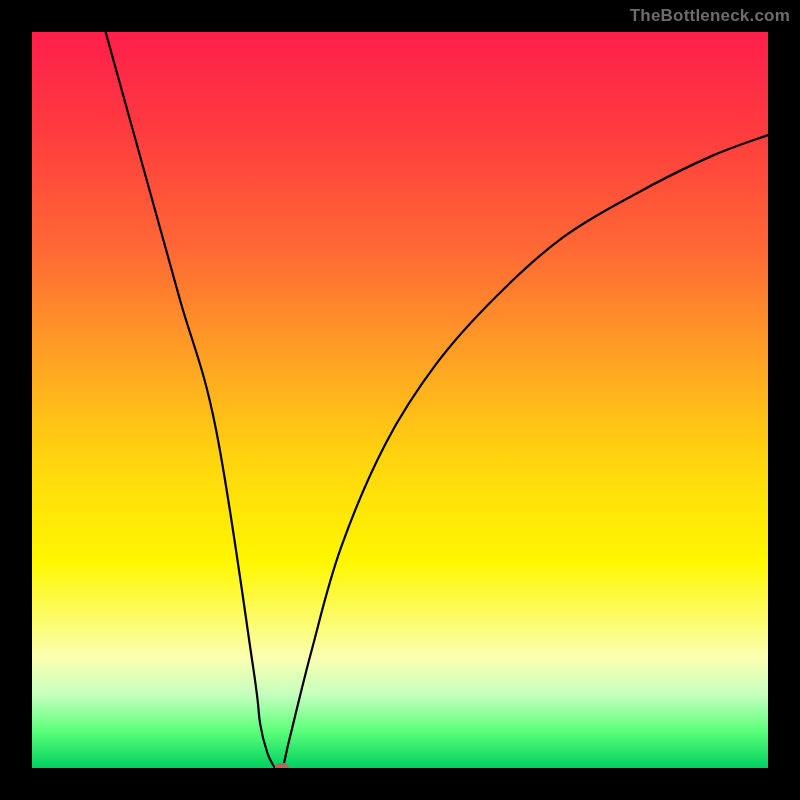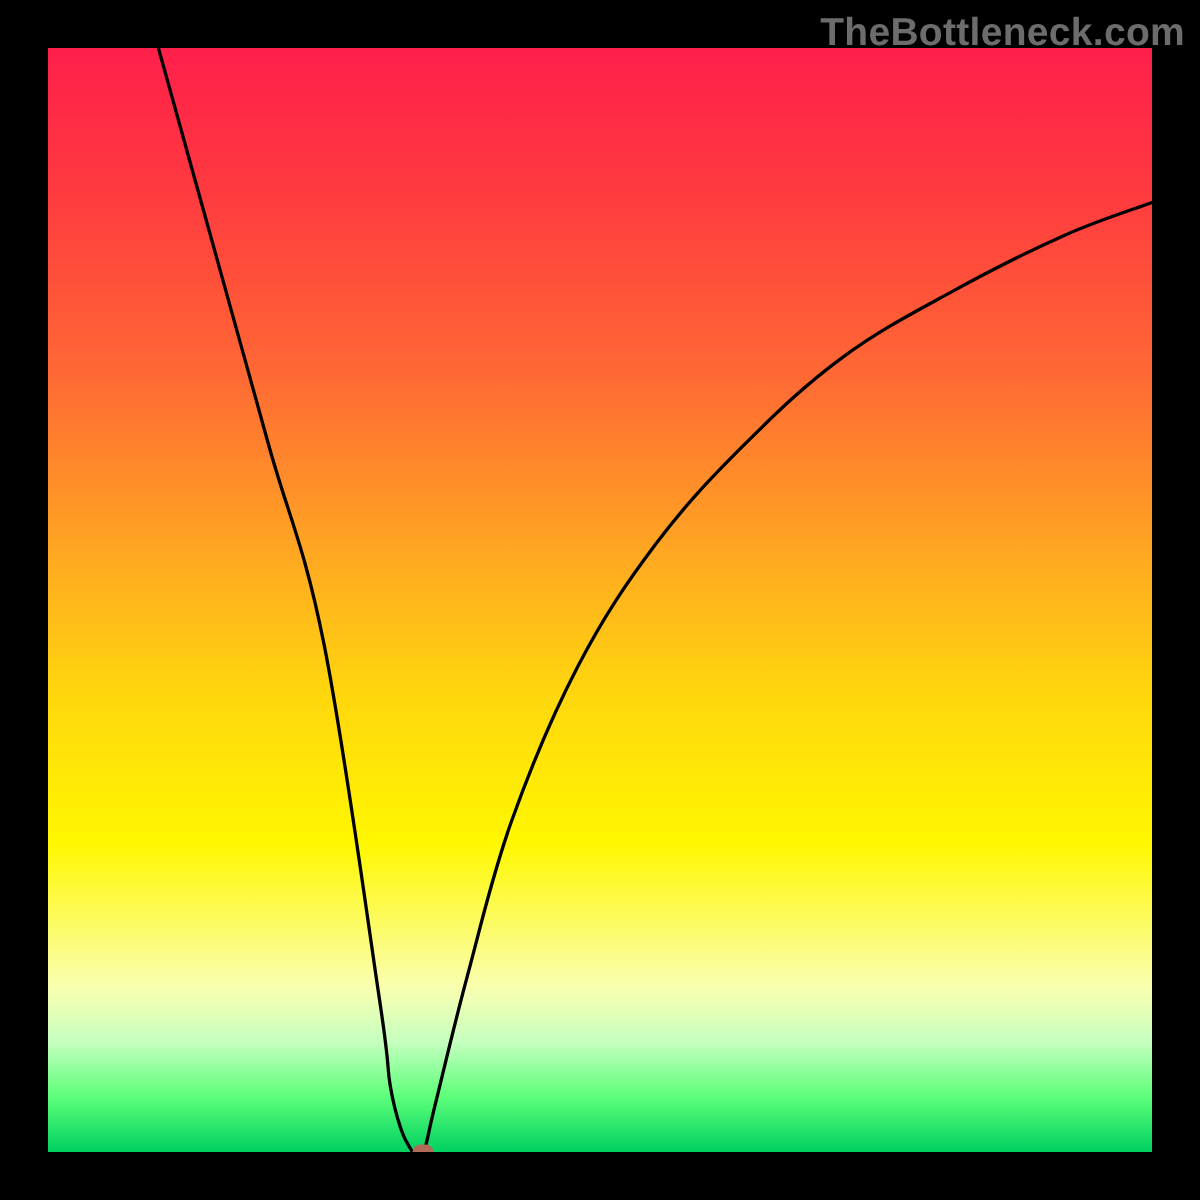--- a/index.html
+++ b/index.html
@@ -23,21 +23,21 @@
     top: 32px;
     left: 32px;
     width: 736px;
     height: 736px;
     overflow: hidden;
   }
   .watermark {
     position: absolute;
     top: 6px;
     right: 10px;
-    font-size: 26px;
+    font-size: 17px;
     font-weight: 600;
     letter-spacing: 0.2px;
     color: #6c6c6c;
     z-index: 30;
   }
   
   .gradient {
     position: absolute;
     inset: 0;
     background: linear-gradient(

